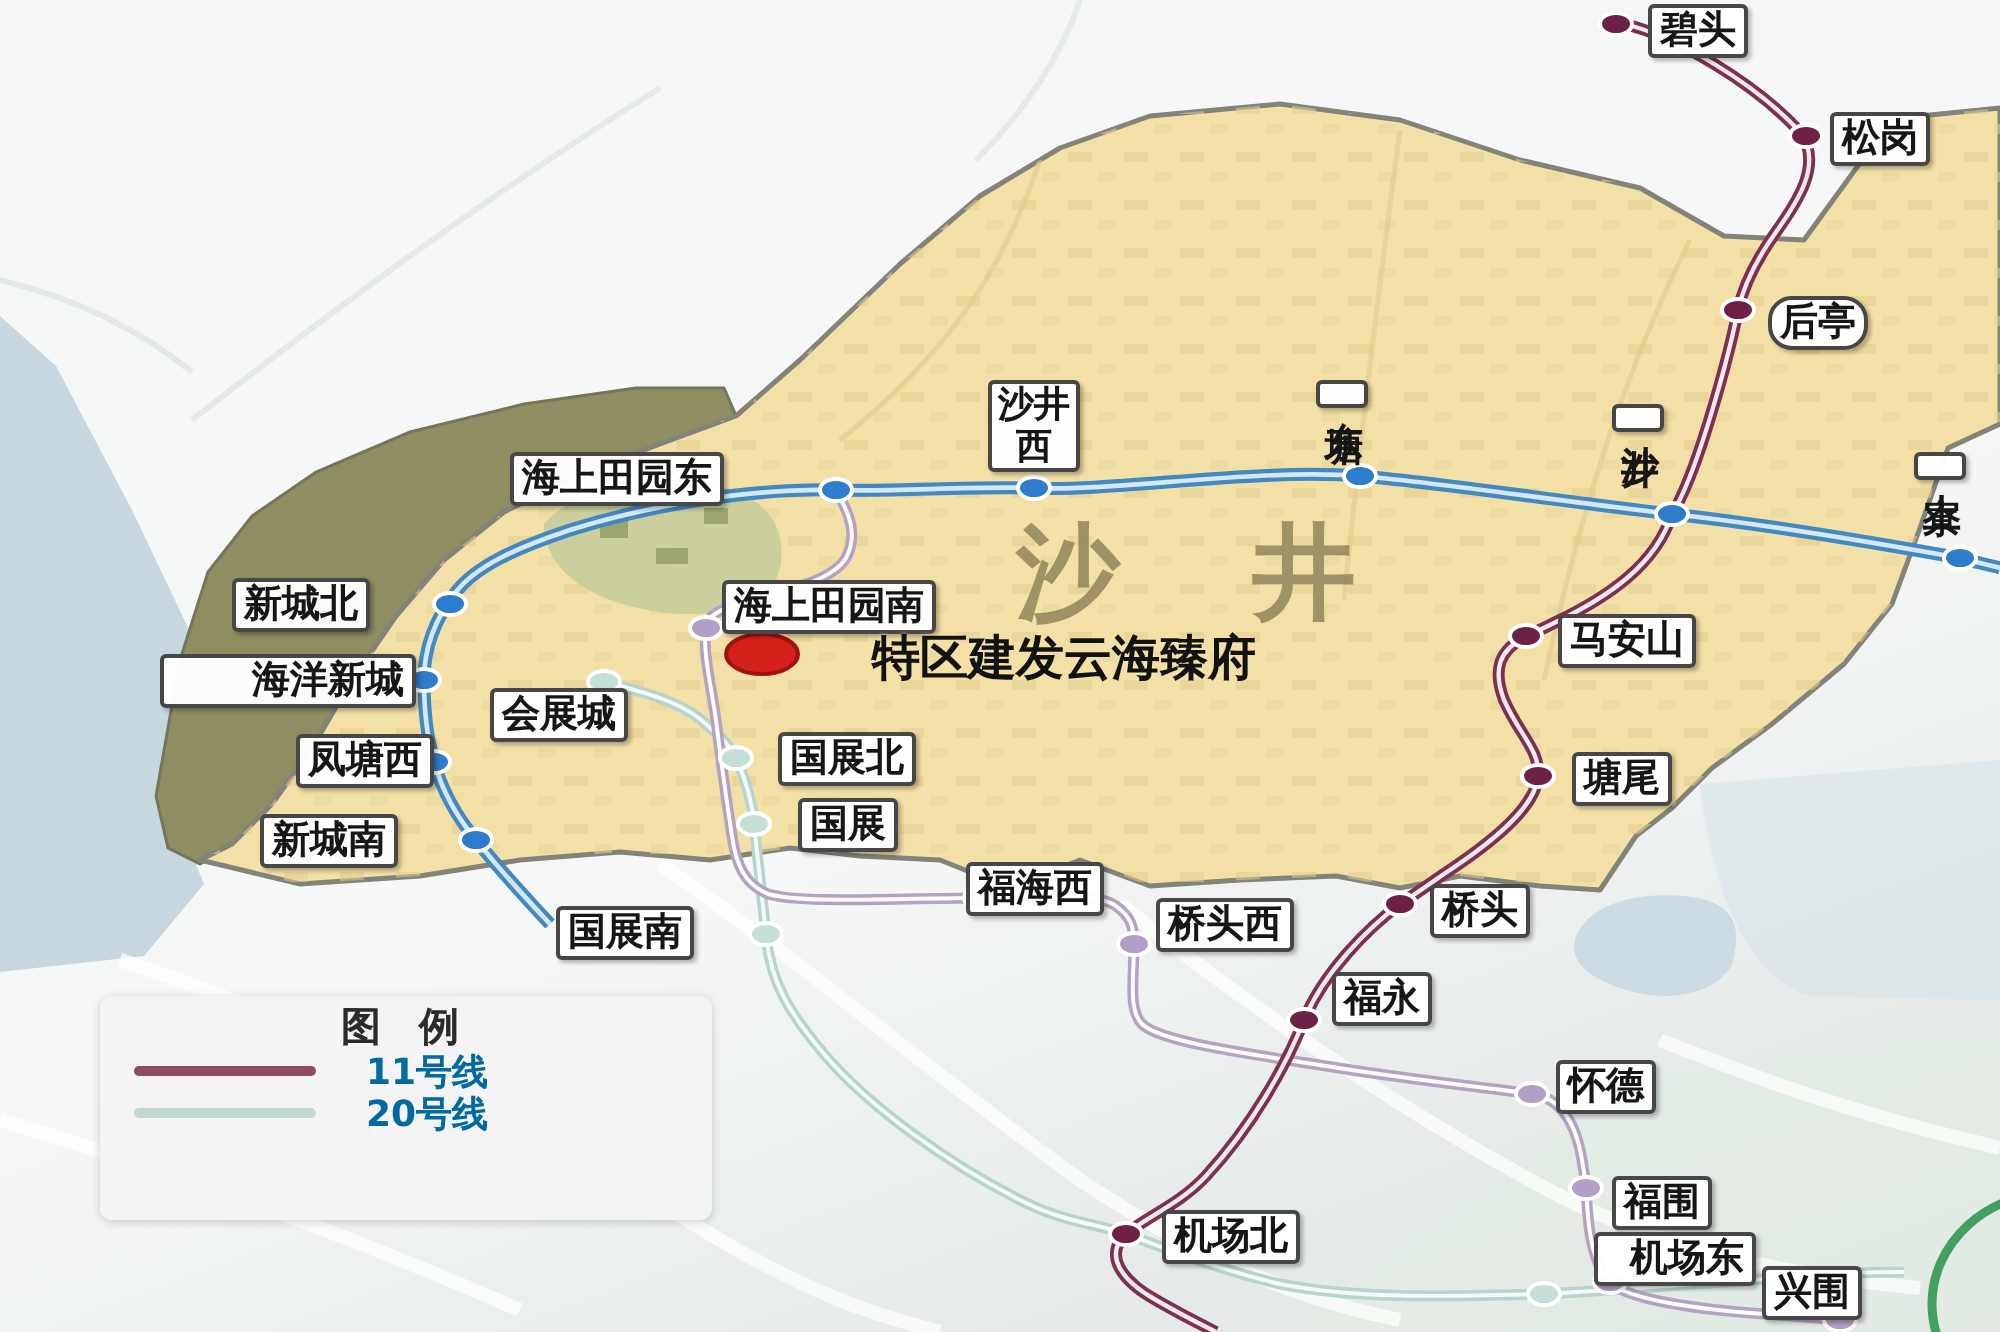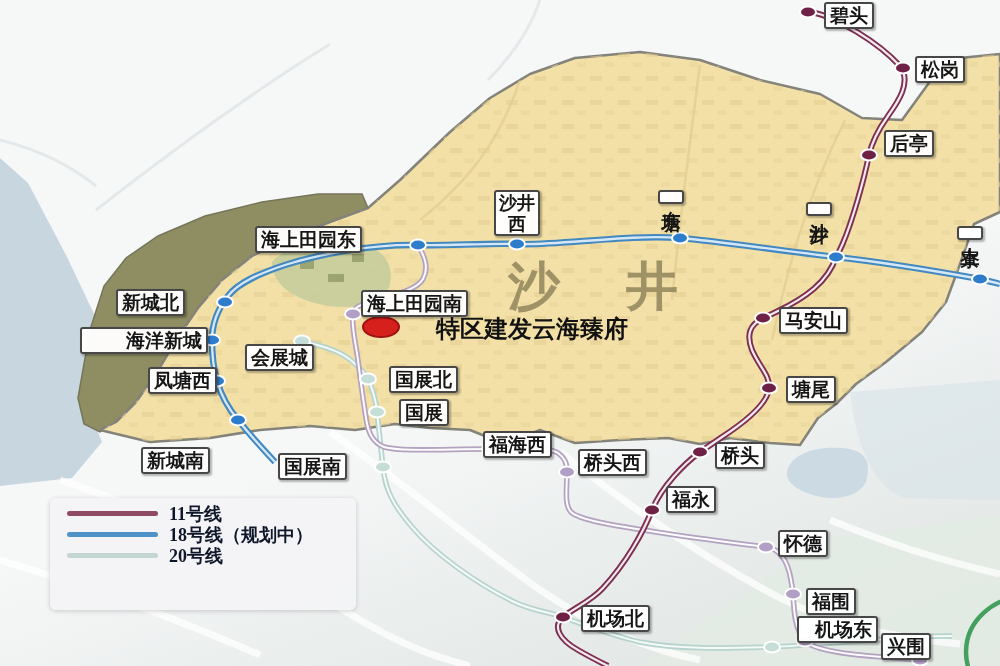--- a/index.html
+++ b/index.html
@@ -39,21 +39,21 @@
     background:rgba(243,243,246,.95);border-radius:6px;
     box-shadow:0 1px 5px rgba(0,0,0,.18);
     padding:4px 0 0 0;box-sizing:border-box;
   }
   #legend-title{
     text-align:center;font-weight:bold;font-size:20px;color:#2b2b2b;
     letter-spacing:6px;line-height:22px;
   }
   .legend-row{display:flex;align-items:center;height:19px;margin-top:2px;}
   .legend-swatch{width:91px;height:5px;border-radius:3px;margin-left:17px;flex:none;}
-  .legend-label{margin-left:11px;font-weight:bold;font-size:18px;color:#0f172a;white-space:nowrap;font-family:Liberation Serif, serif;}
+  .legend-label{margin-left:25px;font-weight:bold;font-size:18px;color:#0369a1;white-space:nowrap;}
 </style>
 </head>
 <body>
 
 <div id="stage">
   <svg id="map-svg" width="1000" height="666" viewBox="0 0 1000 666">
     <defs>
       <pattern id="streets" width="28" height="24" patternUnits="userSpaceOnUse">
         <rect x="2" y="4" width="12" height="5" fill="#e3cd92"></rect>
         <rect x="17" y="14" width="9" height="5" fill="#e8d59c"></rect>
@@ -153,31 +153,31 @@
         <ellipse cx="772" cy="647" rx="8" ry="5.5" fill="#c6ded8" stroke="#ffffff" stroke-width="2"></ellipse>
       </g>
     <g id="marker-g">
         <ellipse cx="381" cy="327" rx="18" ry="10" fill="#d6201c" stroke="#9e1212" stroke-width="2"></ellipse>
       </g>
   </svg>
 
   <div id="labels-layer">
       <div class="station-label" style="left: 824px; top: 2px;">碧头</div>
       <div class="station-label" style="left: 915px; top: 56px;">松岗</div>
-      <div class="station-label" style="left: 884px; top: 130px;">后亭</div>
+      <div class="station-label" style="left: 884px; top: 148px; border-radius: 12px;">后亭</div>
       <div class="station-label v" style="left: 806px; top: 202px;">沙井</div>
       <div class="station-label v" style="left: 957px; top: 226px;">上寮</div>
       <div class="station-label v" style="left: 658px; top: 190px;">东塘</div>
       <div class="station-label two" style="left: 494px; top: 190px;">沙井
 西</div>
       <div class="station-label" style="left: 255px; top: 226px;">海上田园东</div>
       <div class="station-label" style="left: 116px; top: 289px;">新城北</div>
       <div class="station-label" style="left: 80px; top: 327px; padding-left: 44px;">海洋新城</div>
       <div class="station-label" style="left: 108px; top: 367px; margin-left: 40px;">凤塘西</div>
-      <div class="station-label" style="left: 141px; top: 407px; margin-top: 40px;">新城南</div>
+      <div class="station-label" style="left: 130px; top: 407px;">新城南</div>
       <div class="station-label" style="left: 779px; top: 307px;">马安山</div>
       <div class="station-label" style="left: 786px; top: 376px;">塘尾</div>
       <div class="station-label" style="left: 715px; top: 442px;">桥头</div>
       <div class="station-label" style="left: 666px; top: 486px;">福永</div>
       <div class="station-label" style="left: 581px; top: 605px;">机场北</div>
       <div class="station-label" style="left: 361px; top: 290px;">海上田园南</div>
       <div class="station-label" style="left: 483px; top: 431px;">福海西</div>
       <div class="station-label" style="left: 578px; top: 449px;">桥头西</div>
       <div class="station-label" style="left: 778px; top: 530px;">怀德</div>
       <div class="station-label" style="left: 806px; top: 588px;">福围</div>
@@ -187,28 +187,25 @@
       <div class="station-label" style="left: 389px; top: 366px;">国展北</div>
       <div class="station-label" style="left: 399px; top: 399px;">国展</div>
       <div class="station-label" style="left: 278px; top: 453px;">国展南</div>
     </div>
 
   <div id="region-label">沙井</div>
 
   <div id="marker-label">特区建发云海臻府</div>
 
   <div id="legend">
+    <div id="legend-title">图 例</div>
     <div id="legend-rows">
         <div class="legend-row">
           <div class="legend-swatch" style="background: rgb(143, 74, 100);"></div>
           <span class="legend-label">11号线</span>
-        </div>
-        <div class="legend-row">
-          <div class="legend-swatch" style="background: rgb(79, 147, 201);"></div>
-          <span class="legend-label">18号线（规划中）</span>
         </div>
         <div class="legend-row">
           <div class="legend-swatch" style="background: rgb(195, 214, 210);"></div>
           <span class="legend-label">20号线</span>
         </div>
       </div>
   </div>
 </div>
 
 </body></html>

